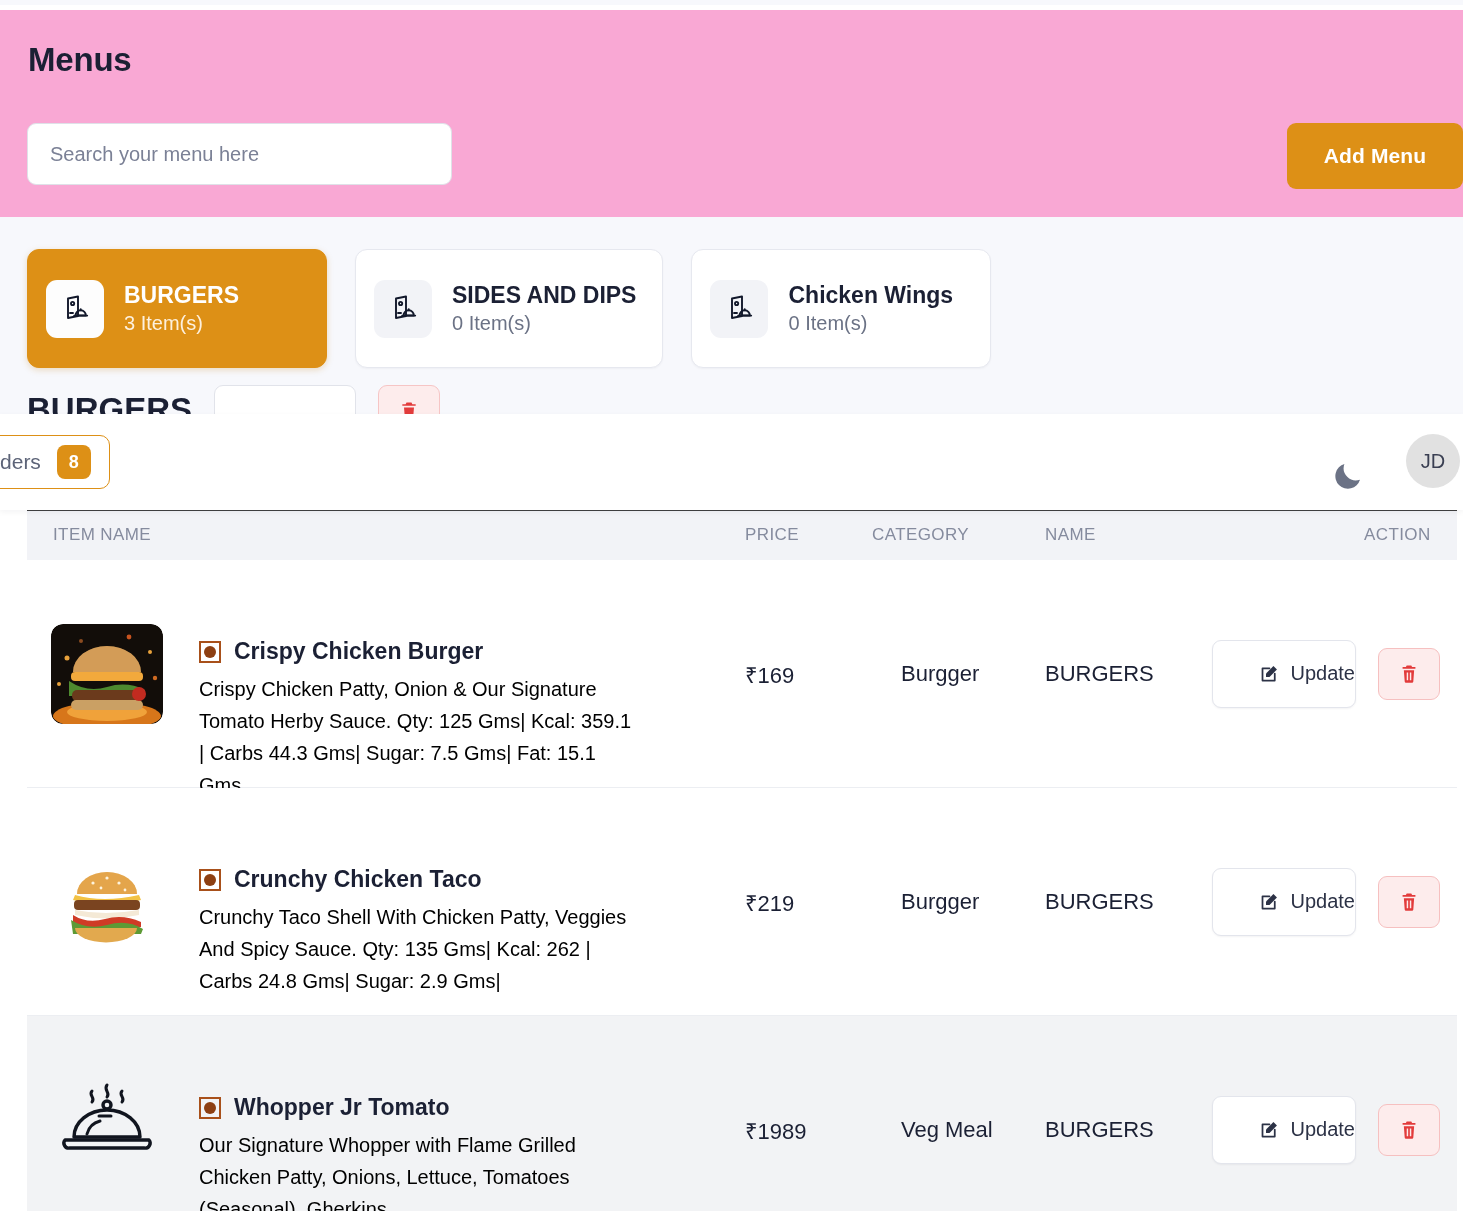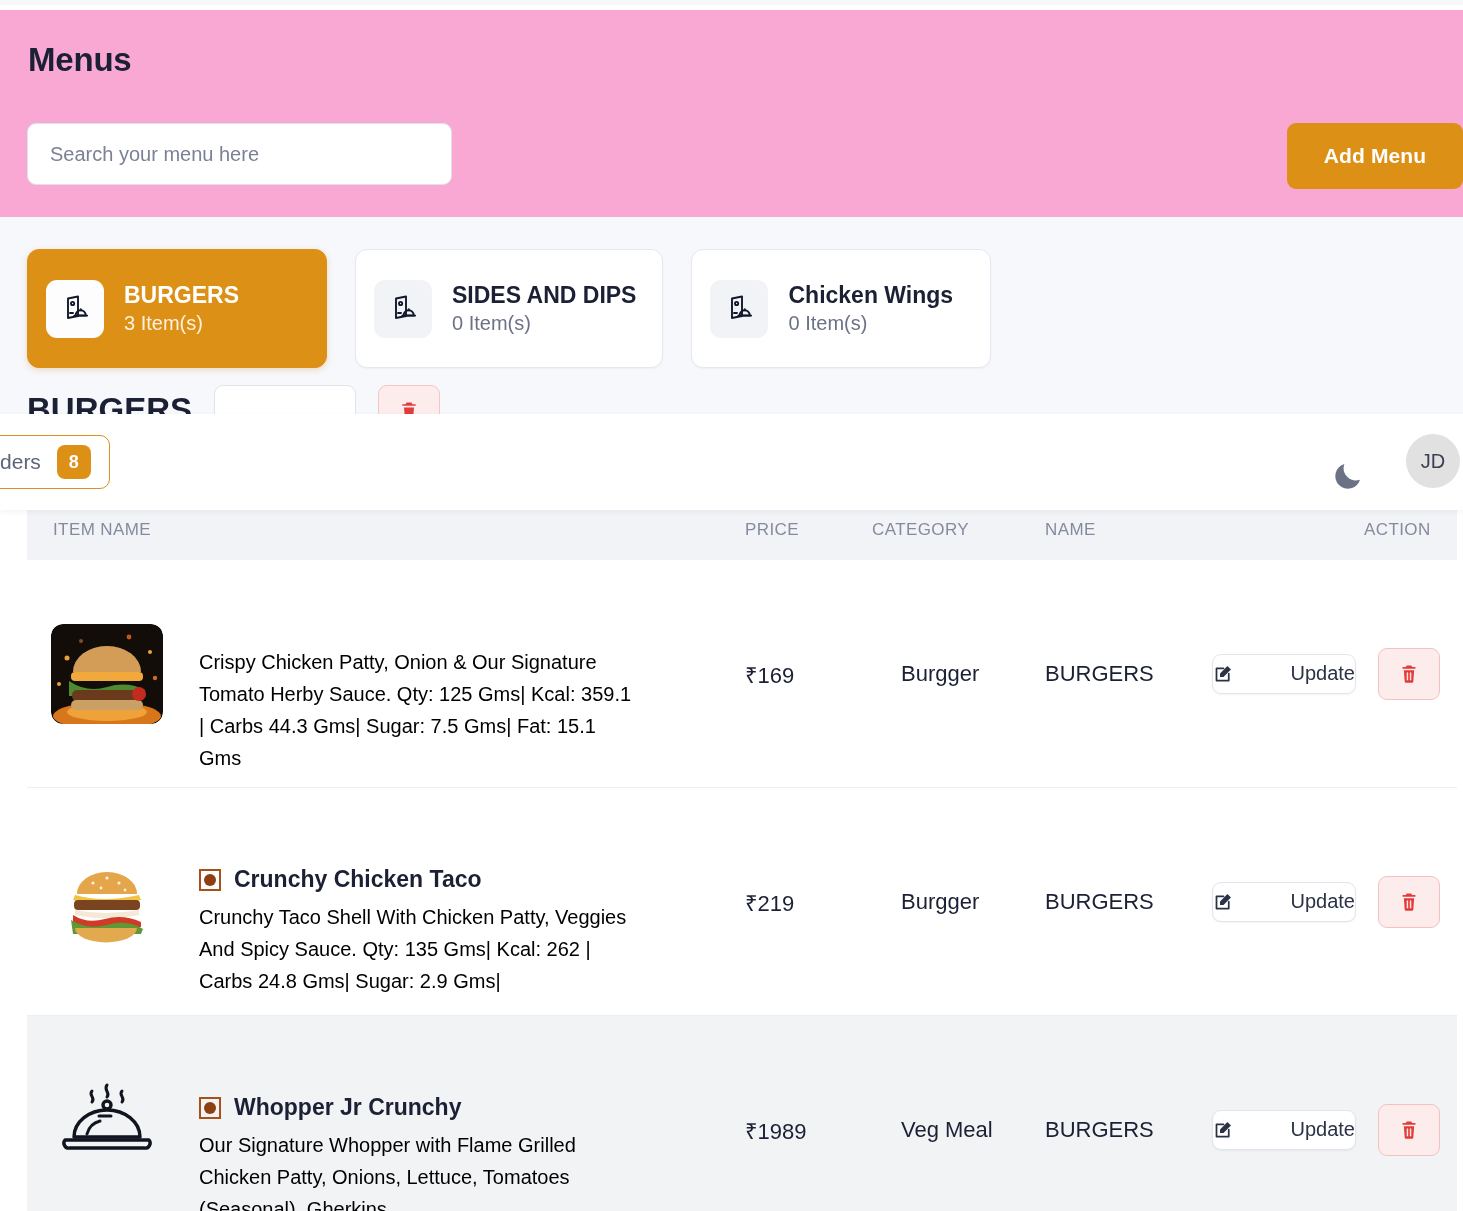--- a/index.html
+++ b/index.html
@@ -137,21 +137,21 @@
     font-size: 20px; z-index: 6;
   }
 
   
   .table-wrap {
     position: absolute; top: 505px; left: 27px;
     width: 1430px;
   }
   .thead {
     height: 55px; background: #f2f3f7;
-    border-top: 1px solid #404040;
+    border-top: 6px solid #404040;
     position: relative;
   }
   .th {
     position: absolute; top: 14px;
     font-size: 17px; color: #858b9e; letter-spacing: .4px;
     text-transform: uppercase;
   }
   .th-item { left: 26px; }
   .th-price { left: 718px; }
   .th-cat  { left: 845px; }
@@ -189,23 +189,23 @@
   }
   .cell {
     position: absolute; top: 50%; transform: translateY(-50%);
     font-size: 22px; color: #1b2034; white-space: nowrap;
   }
   .c-price { left: 718px; }
   .c-cat   { left: 874px; }
   .c-name  { left: 1018px; }
   .c-act   { left: 1185px; display: flex; align-items: center; gap: 22px; }
   .btn-update {
-    width: 144px; height: 40px; border-radius: 9px;
+    width: 144px; height: 68px; border-radius: 9px;
     background: #ffffff; border: 1px solid #e3e5ec;
-    display: flex; align-items: center; justify-content: space-between; gap: 11px;
+    display: flex; align-items: center; justify-content: flex-end; gap: 11px;
     font-size: 20px; color: #2c3246; cursor: pointer;
     font-family: "Liberation Sans", sans-serif;
     box-shadow: 0 1px 2px rgba(20,25,45,.05);
   }
   .btn-delete {
     width: 62px; height: 52px; border-radius: 9px;
     background: #fdecec; border: 1px solid #f6c0c0;
     display: flex; align-items: center; justify-content: center;
     cursor: pointer;
   }
@@ -336,20 +336,26 @@
             <circle cx="16" cy="34" r="2.5" fill="#e8a13b"></circle>
             <circle cx="99" cy="28" r="2" fill="#e8a13b"></circle>
             <circle cx="30" cy="17" r="2" fill="#8b4b20"></circle>
             <circle cx="78" cy="13" r="2.4" fill="#c7531f"></circle>
             <circle cx="8" cy="60" r="2" fill="#e8a13b"></circle>
             <circle cx="104" cy="54" r="2.2" fill="#cf6a22"></circle>
           </g>
         </svg>
       </div>
       <div class="row-info">
+        <div class="item-title-line">
+          <span class="veg-mark">
+              <span class="veg-dot"></span>
+            </span>
+          <span class="item-title">Crispy Chicken Burger</span>
+        </div>
         <div class="item-desc">Crispy Chicken Patty, Onion &amp; Our Signature Tomato Herby Sauce. Qty: 125 Gms| Kcal: 359.1 | Carbs 44.3 Gms| Sugar: 7.5 Gms| Fat: 15.1 Gms</div>
       </div>
       <span class="cell c-price">₹169</span>
       <span class="cell c-cat">Burgger</span>
       <span class="cell c-name">BURGERS</span>
       <span class="cell c-act">
         <button class="btn-update">
           <svg width="21" height="21" viewBox="0 0 24 24" fill="none" stroke="#2c3246" stroke-width="2" stroke-linecap="round" stroke-linejoin="round">
             <path d="M4 6h8M4 6v14h14v-8"></path>
             <path d="M16.5 3.5l4 4L12 16H8v-4z" fill="#2c3246" stroke="none"></path>
@@ -422,21 +428,21 @@
           <path d="M56 17 c4 -4 -4 -7 0 -12" stroke-width="3"></path>
           <path d="M41 22 c4 -4 -4 -7 0 -11" stroke-width="3"></path>
           <path d="M71 22 c4 -4 -4 -7 0 -11" stroke-width="3"></path>
         </svg>
       </div>
       <div class="row-info">
         <div class="item-title-line">
           <span class="veg-mark">
               <span class="veg-dot"></span>
             </span>
-          <span class="item-title">Whopper Jr Crunchy</span>
+          <span class="item-title">Whopper Jr Tomato</span>
         </div>
         <div class="item-desc">Our Signature Whopper with Flame Grilled Chicken Patty, Onions, Lettuce, Tomatoes (Seasonal), Gherkins,</div>
       </div>
       <span class="cell c-price">₹1989</span>
       <span class="cell c-cat">Veg Meal</span>
       <span class="cell c-name">BURGERS</span>
       <span class="cell c-act">
         <button class="btn-update">
           <svg width="21" height="21" viewBox="0 0 24 24" fill="none" stroke="#2c3246" stroke-width="2" stroke-linecap="round" stroke-linejoin="round">
             <path d="M4 6h8M4 6v14h14v-8"></path>

